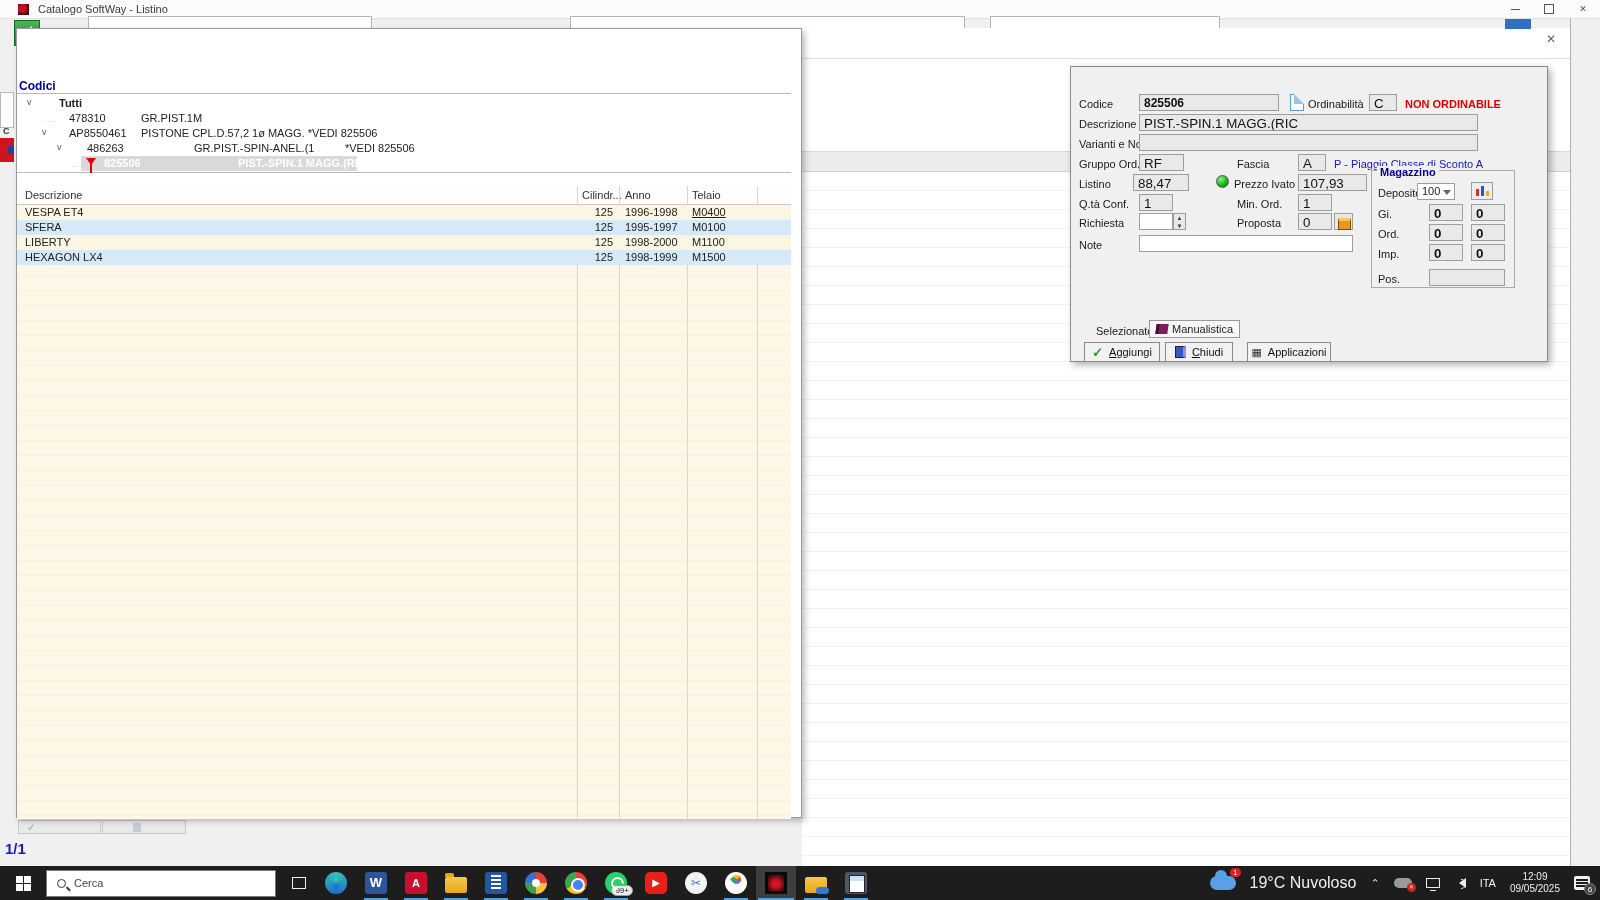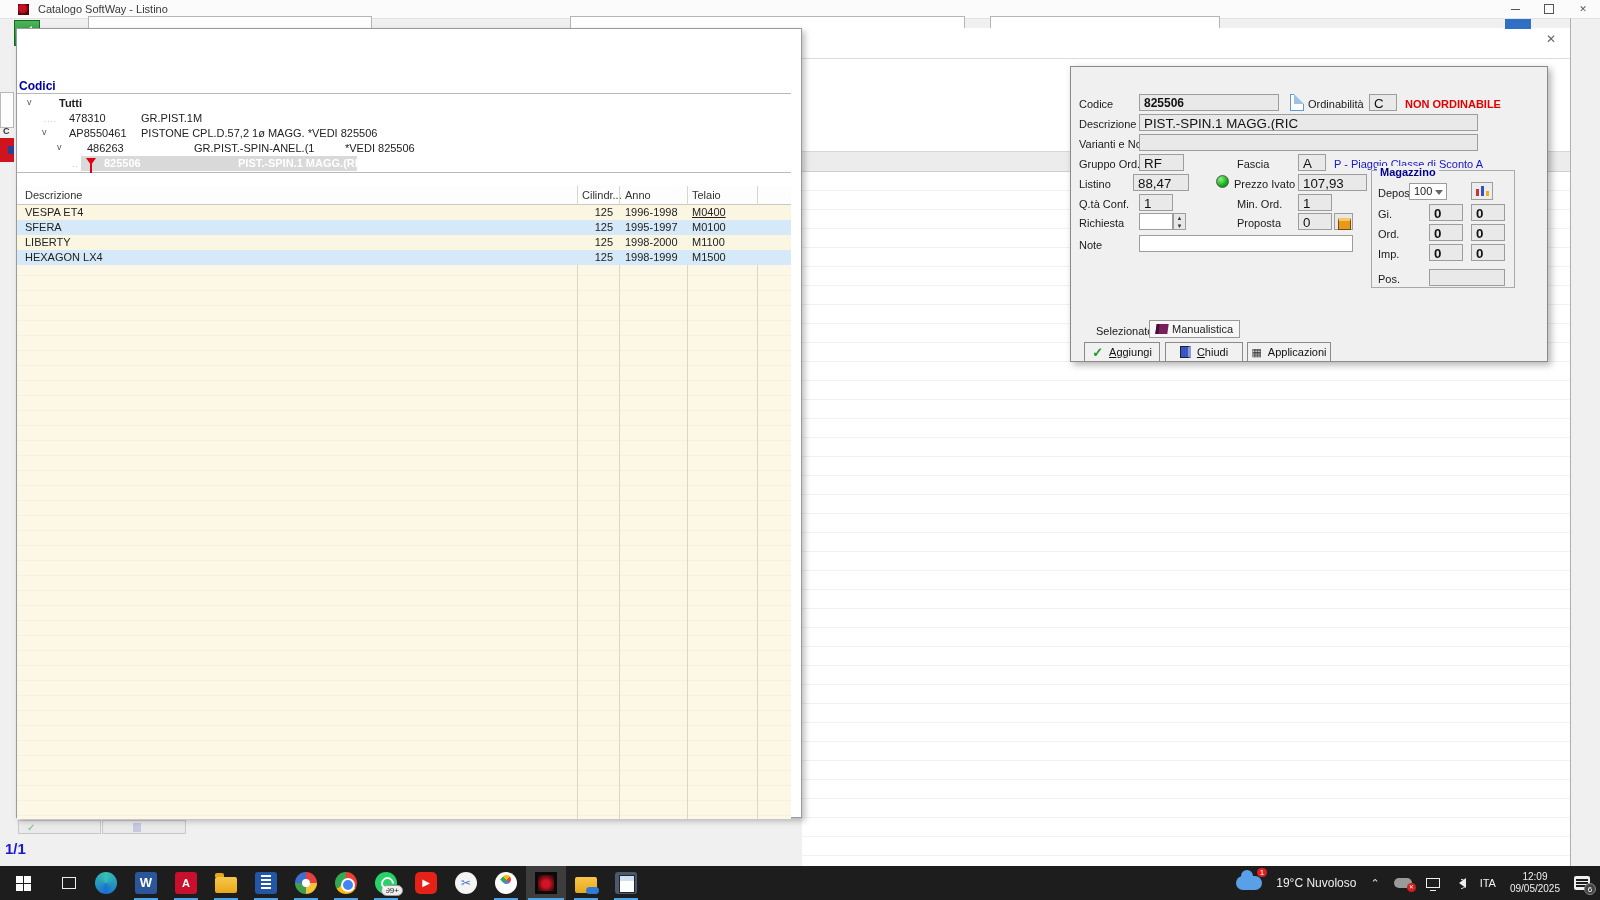--- a/index.html
+++ b/index.html
@@ -148,21 +148,21 @@
   .ic-cat::after{ content:""; position:absolute; inset:3px; background:radial-gradient(circle at 50% 55%, #d01325 0 30%, #5a0a10 70%, #0a0a0a); }
   .ic-fcloud { background:linear-gradient(#f8c64a,#e8a81c); border-radius:2px; margin-top:4px; height:16px; }
   .ic-fcloud::after{ content:""; position:absolute; right:-2px; bottom:-1px; width:13px; height:7px; background:#2f7cd6; border-radius:6px; }
   .ic-calc { background:#4a5a6a; border-radius:3px; }
   .ic-calc::after{ content:""; position:absolute; left:4px; top:3px; width:14px; height:16px; background:linear-gradient(#cfe0f0 0 5px, #fff 5px), repeating-linear-gradient(90deg, #fff 0 3px, #8aa 3px 4px); border:1px solid #223; }
 
   .tray { margin-left:auto; display:flex; align-items:center; gap:14px; padding-right:10px; color:#f0f0f0; }
   .cloudw { width:26px; height:14px; background:#5aa0e8; border-radius:8px; position:relative; }
   .cloudw::before{ content:""; position:absolute; left:5px; top:-6px; width:12px; height:12px; background:#5aa0e8; border-radius:50%; }
   .wbadge { position:absolute; right:-5px; top:-8px; background:#e02020; color:#fff; border-radius:8px; font-size:8px; padding:0 3px; }
-  .wtext { font-size:12px; }
+  .wtext { font-size:16px; }
   .chevup { color:#ddd; font-size:11px; }
   .chevup::before{ content:"\2303"; }
   .od { width:18px; height:10px; background:#9a9a9a; border-radius:5px; position:relative; }
   .od::after{ content:"\2715"; position:absolute; right:-4px; bottom:-4px; background:#d02020; color:#fff; border-radius:50%; width:9px; height:9px; font-size:6px; line-height:9px; text-align:center; }
   .net { width:14px; height:10px; border:1.5px solid #eee; position:relative; }
   .net::after{ content:""; position:absolute; left:3px; bottom:-4px; width:6px; height:1.5px; background:#eee; }
   .spk { width:0; height:0; border:5px solid transparent; border-right:7px solid #eee; position:relative; }
   .spk::before{ content:""; position:absolute; left:2px; top:-4px; width:4px; height:8px; border:1.5px solid #eee; border-left:none; border-radius:0 6px 6px 0; }
   .lang { font-size:11px; }
   .clock { text-align:center; font-size:10px; line-height:12px; }
@@ -326,21 +326,21 @@
   <span class="lbl" style="left:166px;top:150px;">Proposta</span>
   <input class="fld" style="left: 227px; top: 146px; width: 34px;" readonly="" value="0">
   <span class="cube" style="left:263px;top:146px;"></span>
 
   <span class="lbl" style="left:8px;top:172px;">Note</span>
   <input class="fld white" style="left: 68px; top: 168px; width: 214px;" value="">
 
   <div class="magbox"></div>
   <span class="magtitle">Magazzino</span>
   <span class="lbl" style="left:307px;top:120px;">Deposito</span>
-  <span class="dd" style="left:338px;top:116px;">100</span>
+  <span class="dd" style="left:346px;top:116px;">100</span>
   <span class="chartbtn" style="left:400px;top:115px;">
     <i style="left:4px;height:7px;background:#d03030;"></i>
       <i style="left:9px;height:10px;background:#3050d0;"></i>
       <i style="left:14px;height:5px;background:#e8b020;"></i>
   </span>
 
   <span class="lbl" style="left:307px;top:141px;">Gi.</span>
   <input class="fld" style="left: 358px; top: 137px; width: 34px; font-weight: bold;" readonly="" value="0">
   <input class="fld" style="left: 400px; top: 137px; width: 34px; font-weight: bold;" readonly="" value="0">
   <span class="lbl" style="left:307px;top:161px;">Ord.</span>
@@ -355,39 +355,43 @@
   <span class="lbl tab-plain" style="left:25px;top:258px;">Selezionato</span>
   <div class="tab" style="left:78px;top:253px;">
     <span class="book"></span>
     <span>Manualistica</span>
   </div>
 
   <div class="btn" style="left:13px;top:275px;width:76px;">
     <span class="check"></span>
     <span class="label">Aggiungi</span>
   </div>
-  <div class="btn" style="left:94px;top:275px;width:78px;">
+  <div class="btn" style="left:94px;top:275px;width:68px;">
     <span class="door"></span>
     <span class="label">Chiudi</span>
   </div>
   <div class="btn" style="left:176px;top:275px;width:84px;">
     <span class="gridic"></span>
     <span>Applicazioni</span>
   </div>
 </div>
 
 <div class="abs taskbar">
   <div class="start">
       <div class="winlogo">
         <i></i>
         <i></i>
         <i></i>
         <i></i>
       </div>
     </div>
+  <div class="searchbox">
+    <span class="mag-glass"></span>
+    <span>Cerca</span>
+  </div>
   <div class="tv">
       <i></i>
     </div>
   <div class="tbtn">
       <div class="ic ic-edge"></div>
     </div>
   <div class="tbtn running">
       <div class="ic ic-word">W</div>
     </div>
   <div class="tbtn running">

